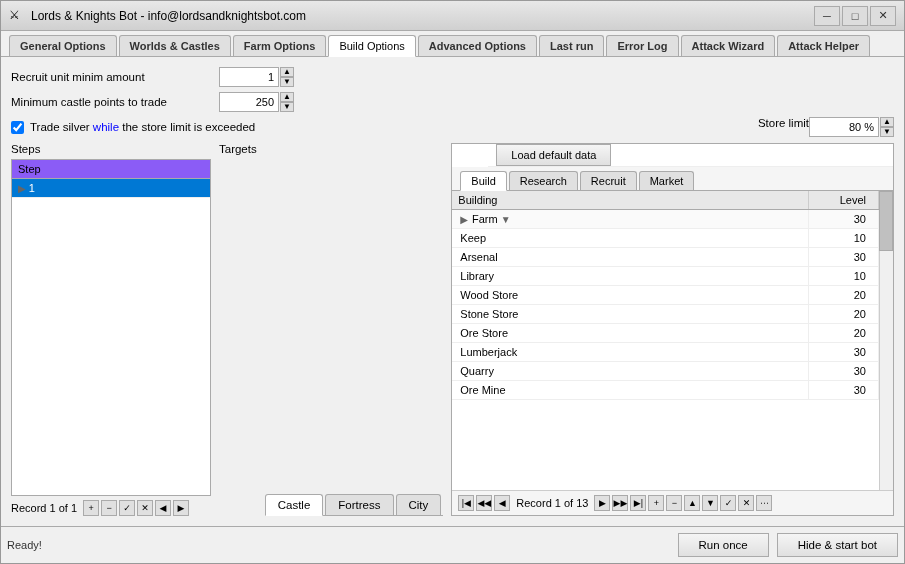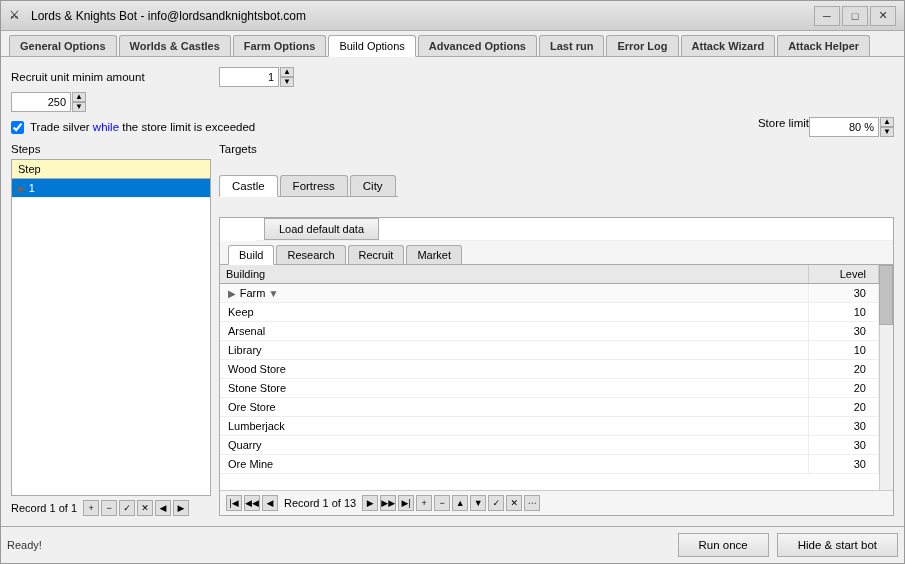--- a/index.html
+++ b/index.html
@@ -188,21 +188,21 @@
       border: 1px solid #aaa;
       background: white;
       flex: 1;
       overflow-y: auto;
     }
     .steps-table table {
       width: 100%;
       border-collapse: collapse;
     }
     .steps-table th {
-      background: #fef9c3;
+      background: #8b5cf6;
       border-bottom: 1px solid #aaa;
       padding: 3px 6px;
       text-align: left;
       font-size: 11px;
       font-weight: normal;
     }
     .steps-table td {
       padding: 3px 6px;
       font-size: 11px;
       border-bottom: 1px solid #eee;
@@ -231,22 +231,22 @@
       cursor: pointer;
       font-size: 9px;
       display: flex;
       align-items: center;
       justify-content: center;
     }
 
     .targets-panel {
       flex: 1;
       display: flex;
-      flex-direction: column;
-      gap: 20px;
+      flex-direction: row;
+      gap: 8px;
       overflow: hidden;
     }
     .targets-label { font-size: 11.5px; }
 
     .castle-tabs {
       display: flex;
       border-bottom: 1px solid #aaa;
     }
     .castle-tab {
       padding: 4px 12px;
@@ -439,20 +439,21 @@
         <span class="option-label">Recruit unit minim amount</span>
         <div class="spinner-group">
           <input class="option-input" value="1" style="width: 60px;">
           <div class="spinner-buttons">
             <div class="spinner-btn">▲</div>
             <div class="spinner-btn">▼</div>
           </div>
         </div>
       </div>
       <div class="option-line">
+        <span class="option-label">Minimum castle points to trade</span>
         <div class="spinner-group">
           <input class="option-input" value="250" style="width: 60px;">
           <div class="spinner-buttons">
             <div class="spinner-btn">▲</div>
             <div class="spinner-btn">▼</div>
           </div>
         </div>
       </div>
       <div class="row3">
         <div class="checkbox-line">

